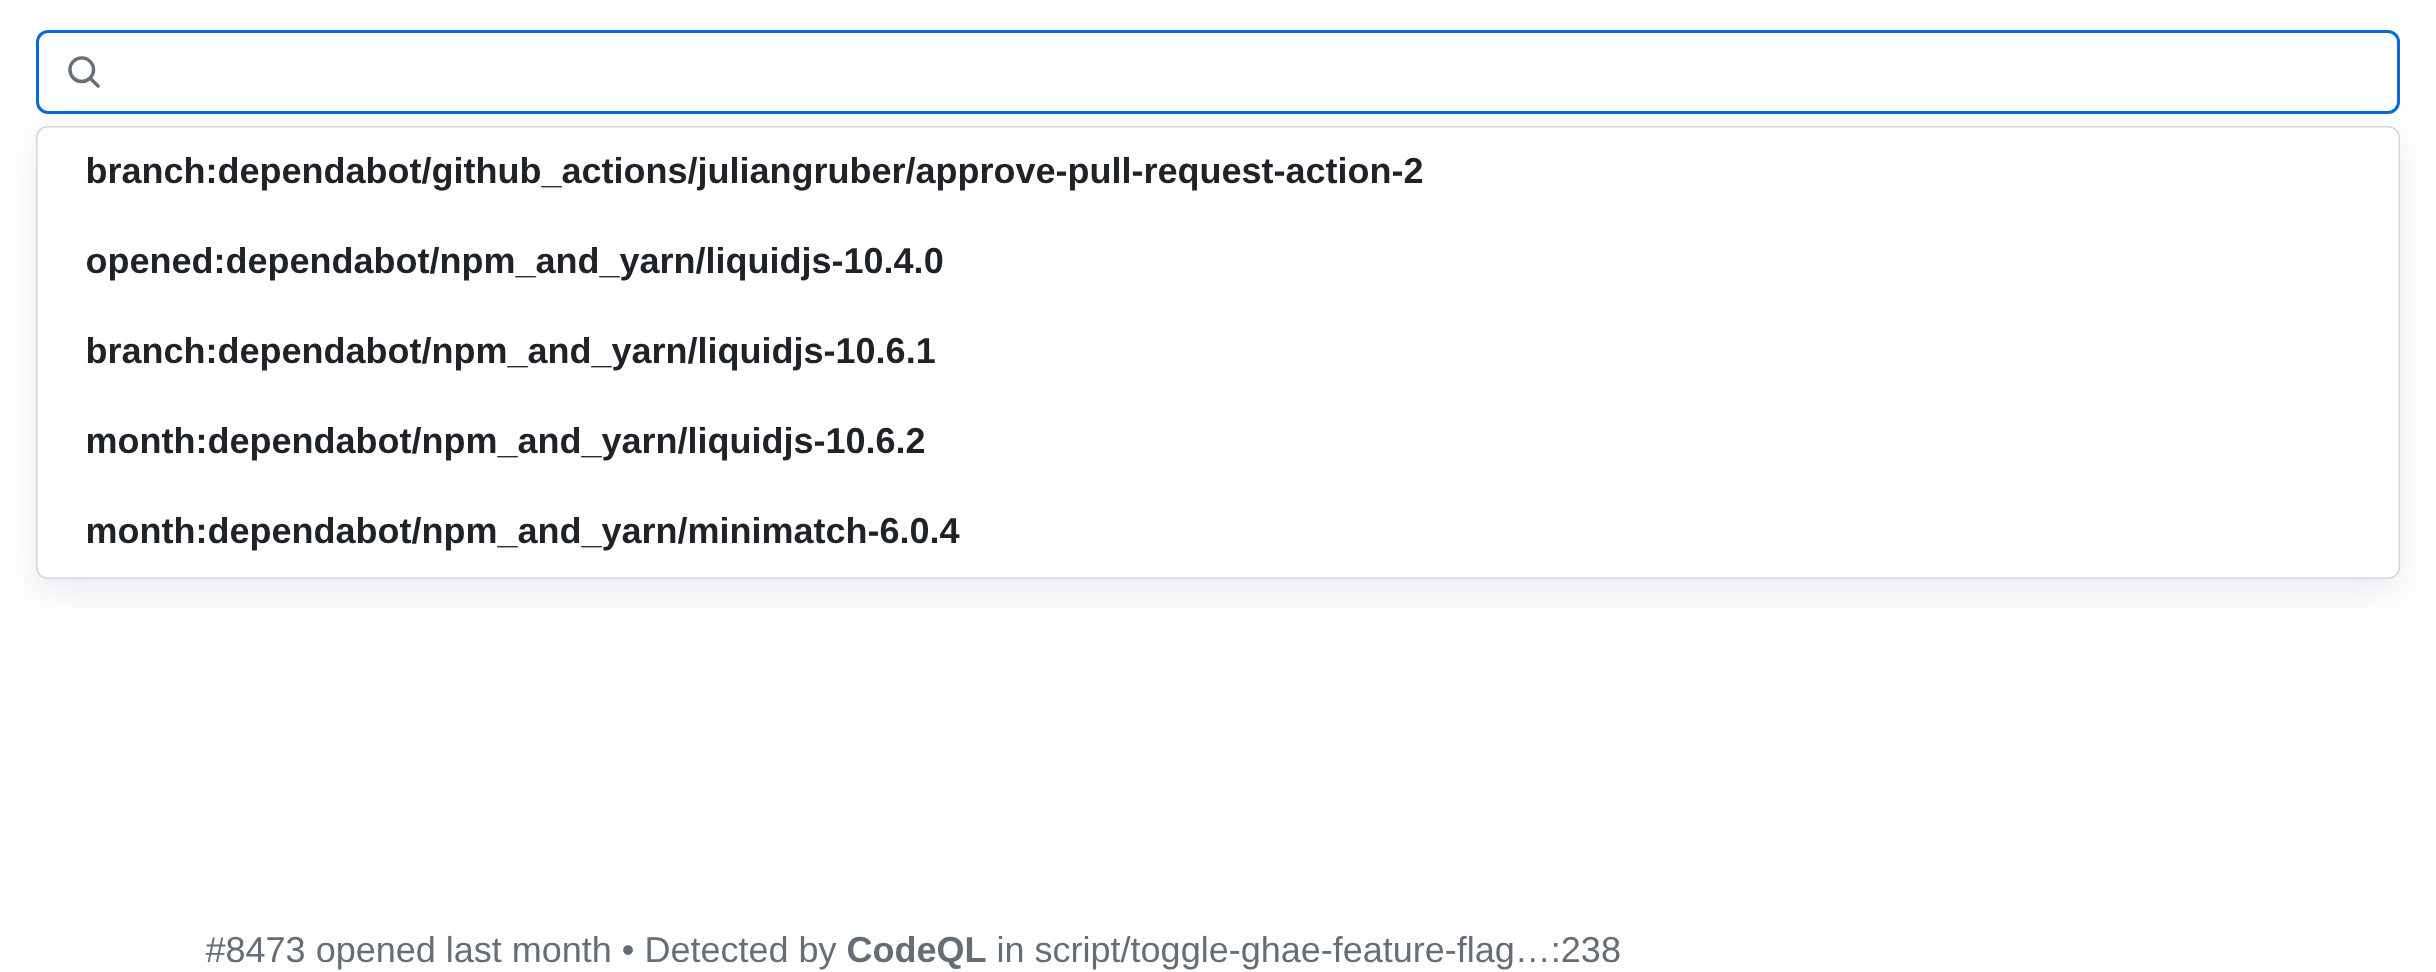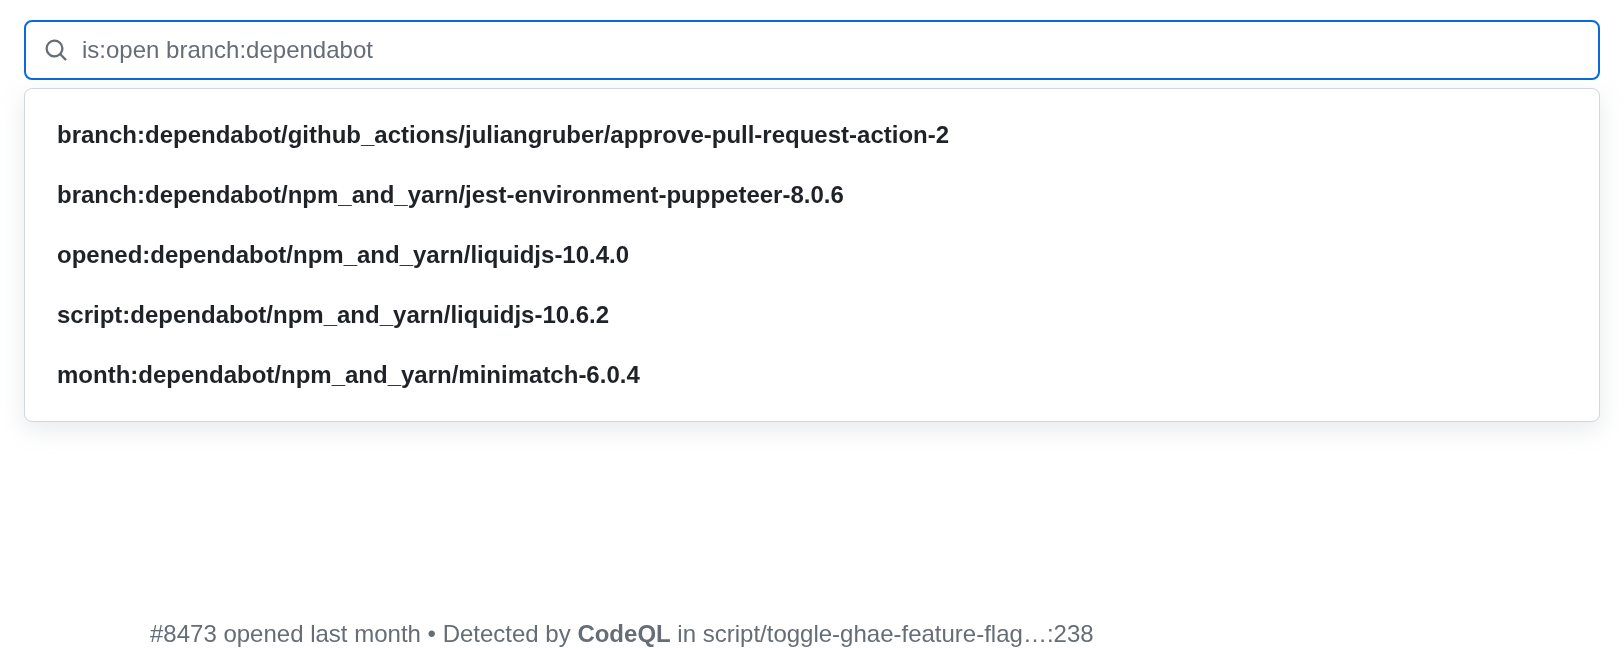--- a/index.html
+++ b/index.html
@@ -52,21 +52,21 @@
       color: #656d76;
     }
     .dropdown {
       margin-top: 8px;
       border: 1px solid #d0d7de;
       border-radius: 8px;
       background: #ffffff;
       box-shadow: 0 8px 24px rgba(140,149,159,0.2);
       max-height: 518px;
       overflow-y: auto;
-      padding: 16px 0;
+      padding: 0 0;
     }
     .dropdown-item {
       padding: 16px 32px;
       font-size: 24px;
       font-weight: 600;
       color: #1f2328;
       cursor: pointer;
       white-space: nowrap;
       overflow: hidden;
       text-overflow: ellipsis;
@@ -78,46 +78,45 @@
       background: transparent;
     }
     .dropdown::-webkit-scrollbar-thumb {
       background: #c4c9cf;
       border-radius: 7px;
       border: 3px solid #ffffff;
     }
     .background-row {
       position: absolute;
       bottom: 0;
-      left: 150px;
+      left: 137px;
       font-size: 24px;
       color: #656d76;
       white-space: nowrap;
       z-index: -1;
     }
     .background-row .strong {
       font-weight: 600;
     }
   </style>
 </head>
 <body>
 
 <div class="search-container">
   <div class="search-input-wrapper">
     <span class="search-icon">
       <svg viewBox="0 0 16 16" fill="currentColor">
         <path d="M10.68 11.74a6 6 0 0 1-7.922-8.982 6 6 0 0 1 8.982 7.922l3.04 3.04a.749.749 0 0 1-.326 1.275.749.749 0 0 1-.734-.215ZM11.5 7a4.499 4.499 0 1 0-8.997 0A4.499 4.499 0 0 0 11.5 7Z"></path>
       </svg>
     </span>
-    <input type="text" class="search-input" value="is:open branch:dependabot" style="">
   </div>
   <div class="dropdown">
     <div class="dropdown-item">branch:dependabot/github_actions/juliangruber/approve-pull-request-action-2</div>
-    <div class="dropdown-item">branch:dependabot/npm_and_yarn/jest-environment-puppeteer-8.0.6</div>
     <div class="dropdown-item">opened:dependabot/npm_and_yarn/liquidjs-10.4.0</div>
-    <div class="dropdown-item">script:dependabot/npm_and_yarn/liquidjs-10.6.2</div>
+    <div class="dropdown-item">branch:dependabot/npm_and_yarn/liquidjs-10.6.1</div>
+    <div class="dropdown-item">month:dependabot/npm_and_yarn/liquidjs-10.6.2</div>
     <div class="dropdown-item">month:dependabot/npm_and_yarn/minimatch-6.0.4</div>
   </div>
 </div>
 
 <div class="background-row">
   <span>#8473</span><span> opened last month • Detected by </span><span class="strong">CodeQL</span><span> in script/toggle-ghae-feature-flag…:238</span>
 </div>
 
 </body></html>

